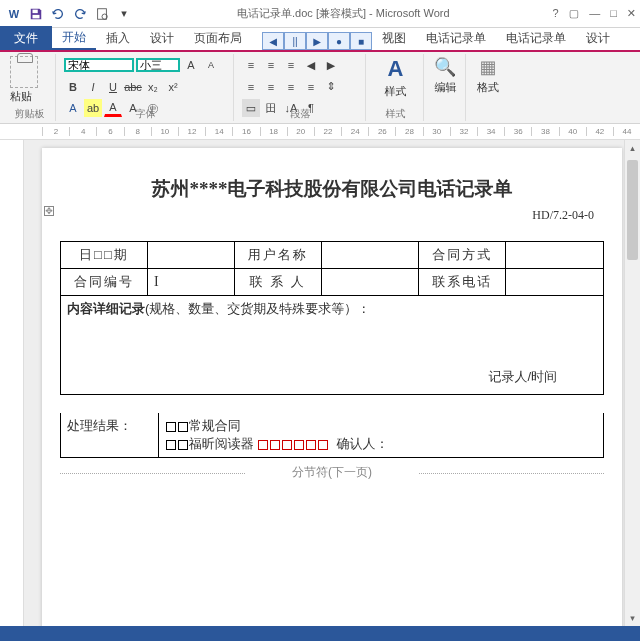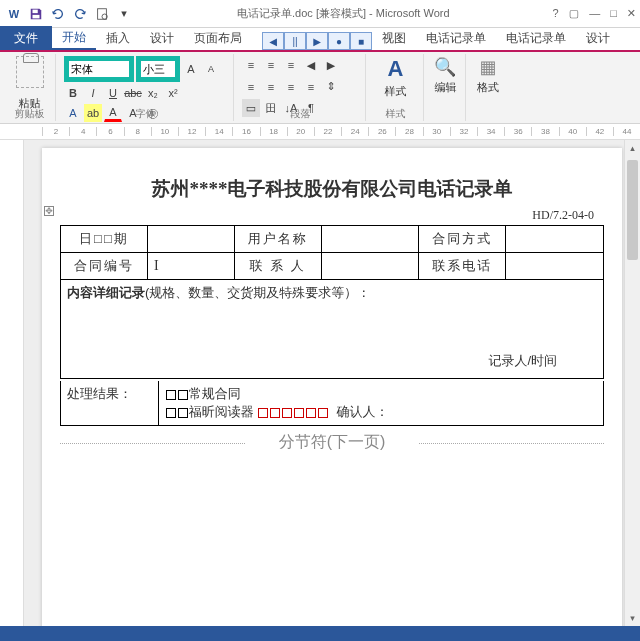--- a/index.html
+++ b/index.html
@@ -13,47 +13,47 @@
 .winctrl span{cursor:default}
 .ribbon-tabs{height:24px;background:#fff;display:flex;align-items:flex-end;border-bottom:2px solid #be185d}
 .file-tab{background:#2b579a;color:#fff;padding:4px 14px;font-size:12px;height:24px;display:flex;align-items:center}
 .tab{padding:4px 10px;font-size:12px;color:#444;height:24px;display:flex;align-items:center}
 .tab.active{border-bottom:2px solid #2b579a;color:#2b579a}
 .playback{display:flex;gap:0;align-items:center;margin-left:10px}
 .pb-btn{border:1px solid #7a9fd4;background:#e8f0fc;width:22px;height:18px;display:flex;align-items:center;justify-content:center;color:#2b579a;font-size:10px}
 .ribbon{height:72px;background:#f3f3f3;border-bottom:1px solid #d4d4d4;display:flex;padding:2px 4px;gap:2px}
 .rgroup{border-right:1px solid #ddd;padding:2px 6px;display:flex;flex-direction:column;justify-content:space-between;position:relative}
 .rgroup-label{font-size:10px;color:#777;text-align:center;position:absolute;bottom:0;left:0;right:0}
-.clip{display:flex;flex-direction:column;align-items:center;gap:8px}
+.clip{display:flex;flex-direction:column;gap:1px}
 .clip-ico{width:28px;height:32px;border:1px dashed #aaa;position:relative}
 .clip-ico::after{content:"";position:absolute;top:-4px;left:6px;width:14px;height:8px;border:1px solid #888;border-radius:3px 3px 0 0}
 .font-row{display:flex;gap:2px;align-items:center;margin-bottom:2px}
-.font-sel{border:5px solid #14b8a6;height:26px;font-size:11px;padding:0 2px;background:#fff}
+.font-sel{border:2px solid #14b8a6;height:14px;font-size:11px;padding:0 2px;background:#fff}
 .fname{width:70px}
 .fsize{width:44px}
 .btn-sm{width:18px;height:18px;border:1px solid transparent;display:flex;align-items:center;justify-content:center;font-size:11px;color:#444}
 .vstack{display:flex;flex-direction:column;align-items:center;gap:2px}
 .big-a{font-size:22px;color:#2b579a;font-weight:bold}
 .ruler{height:16px;background:#fff;border-bottom:1px solid #ddd;display:flex;align-items:center;font-size:8px;color:#888;padding-left:42px;overflow:hidden;gap:0}
 .ruler span{display:inline-block;width:40px;text-align:center;border-left:1px solid #ccc}
 .doc-area{display:flex;height:486px;overflow:auto;background:#eee}
 .vruler{width:24px;background:#fff;border-right:1px solid #ddd}
 .page{background:#fff;margin:8px auto;width:580px;min-height:760px;box-shadow:0 0 4px rgba(0,0,0,0.2);padding:24px 18px;position:relative}
 .doc-title{text-align:center;font-size:19px;font-weight:bold;font-family:"SimSun";padding:4px 0 6px}
 .doc-code{text-align:right;font-size:12px;font-family:"SimSun";padding-right:10px}
-.tbl{width:100%;border-collapse:collapse;margin-top:2px;font-family:"SimSun";font-size:13px}
+.tbl{width:100%;border-collapse:collapse;margin-top:18px;font-family:"SimSun";font-size:13px}
 .tbl td{border:1px solid #000;padding:4px 6px;height:26px;vertical-align:middle}
 .tbl .lbl{text-align:center;letter-spacing:2px}
 .detail{border:1px solid #000;border-top:none;padding:4px 6px;font-family:"SimSun";font-size:13px}
 .detail-head{font-weight:bold}
 .recorder{text-align:right;padding:50px 40px 4px 6px}
 .result td{border:1px solid #000;border-top:none}
 .chk{display:inline-block;width:10px;height:10px;border:1px solid #000;margin:0 1px;vertical-align:middle}
 .redbox{display:inline-block;width:10px;height:10px;border:1px solid #c00;margin:0 1px;vertical-align:middle}
-.sect-brk{text-align:center;font-size:16px;color:#888;margin-top:6px;position:relative}
+.sect-brk{text-align:center;font-size:12px;color:#888;margin-top:6px;position:relative}
 .sect-brk::before,.sect-brk::after{content:"";position:absolute;top:50%;width:34%;border-top:1px dotted #aaa}
 .sect-brk::before{left:0}.sect-brk::after{right:0}
 .statusbar{height:15px;background:#2b579a}
 .scrollbar-v{position:absolute;right:0;top:140px;bottom:15px;width:16px;background:#f0f0f0;border-left:1px solid #ddd}
 .sb-thumb{position:absolute;top:20px;left:2px;right:2px;height:100px;background:#c8c8c8;border-radius:2px}
 .sb-arr{position:absolute;left:0;right:0;height:16px;display:flex;align-items:center;justify-content:center;color:#666;font-size:9px}
 .sb-arr.up{top:0}.sb-arr.dn{bottom:0}
 .cursor{display:inline-block;font-family:serif;font-size:14px;color:#333}
 .cb-handle{position:absolute;left:2px;top:58px;width:10px;height:10px;border:1px solid #888;color:#888;font-size:9px;display:flex;align-items:center;justify-content:center}
 </style>

